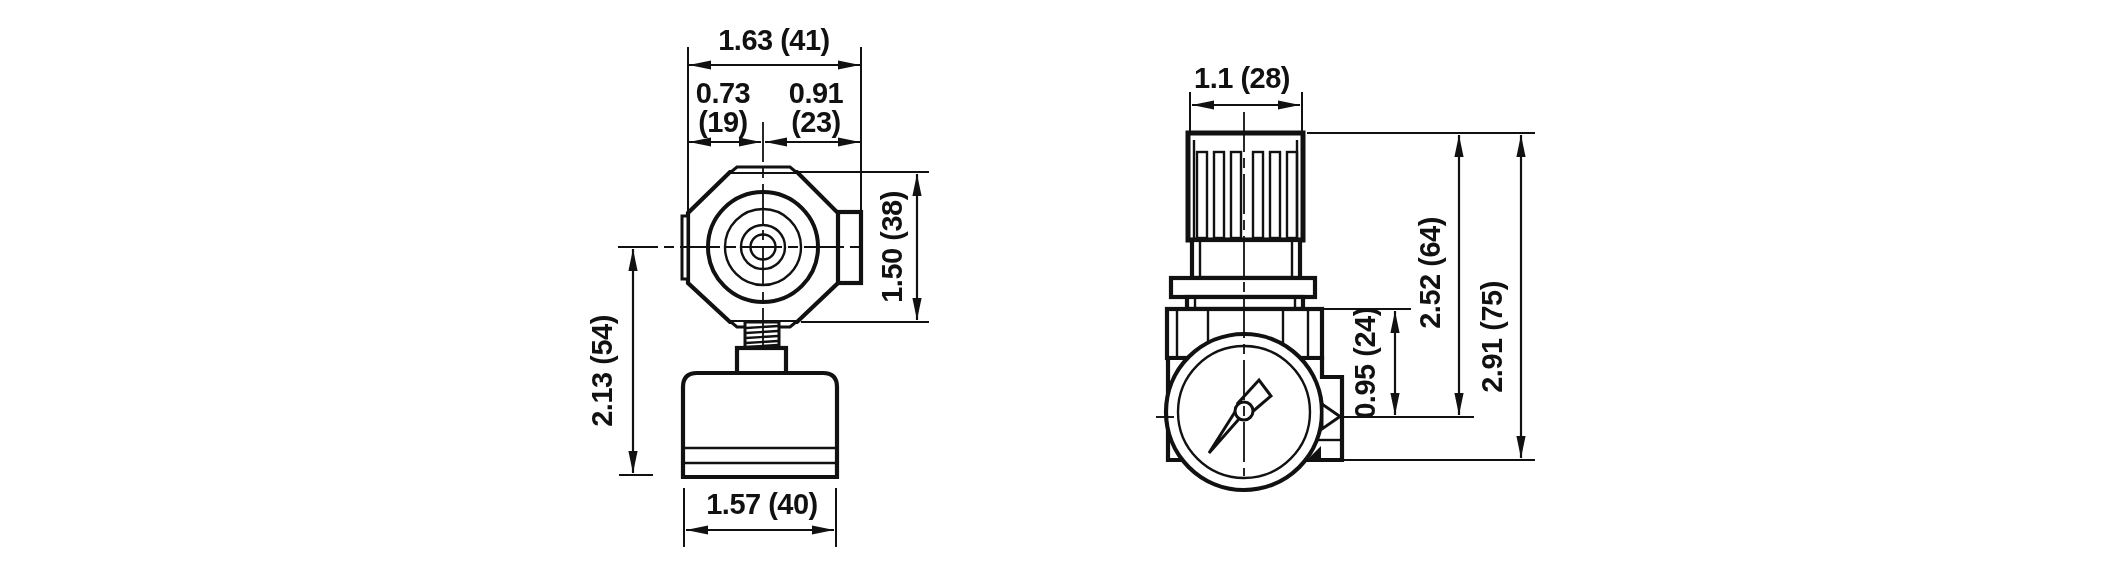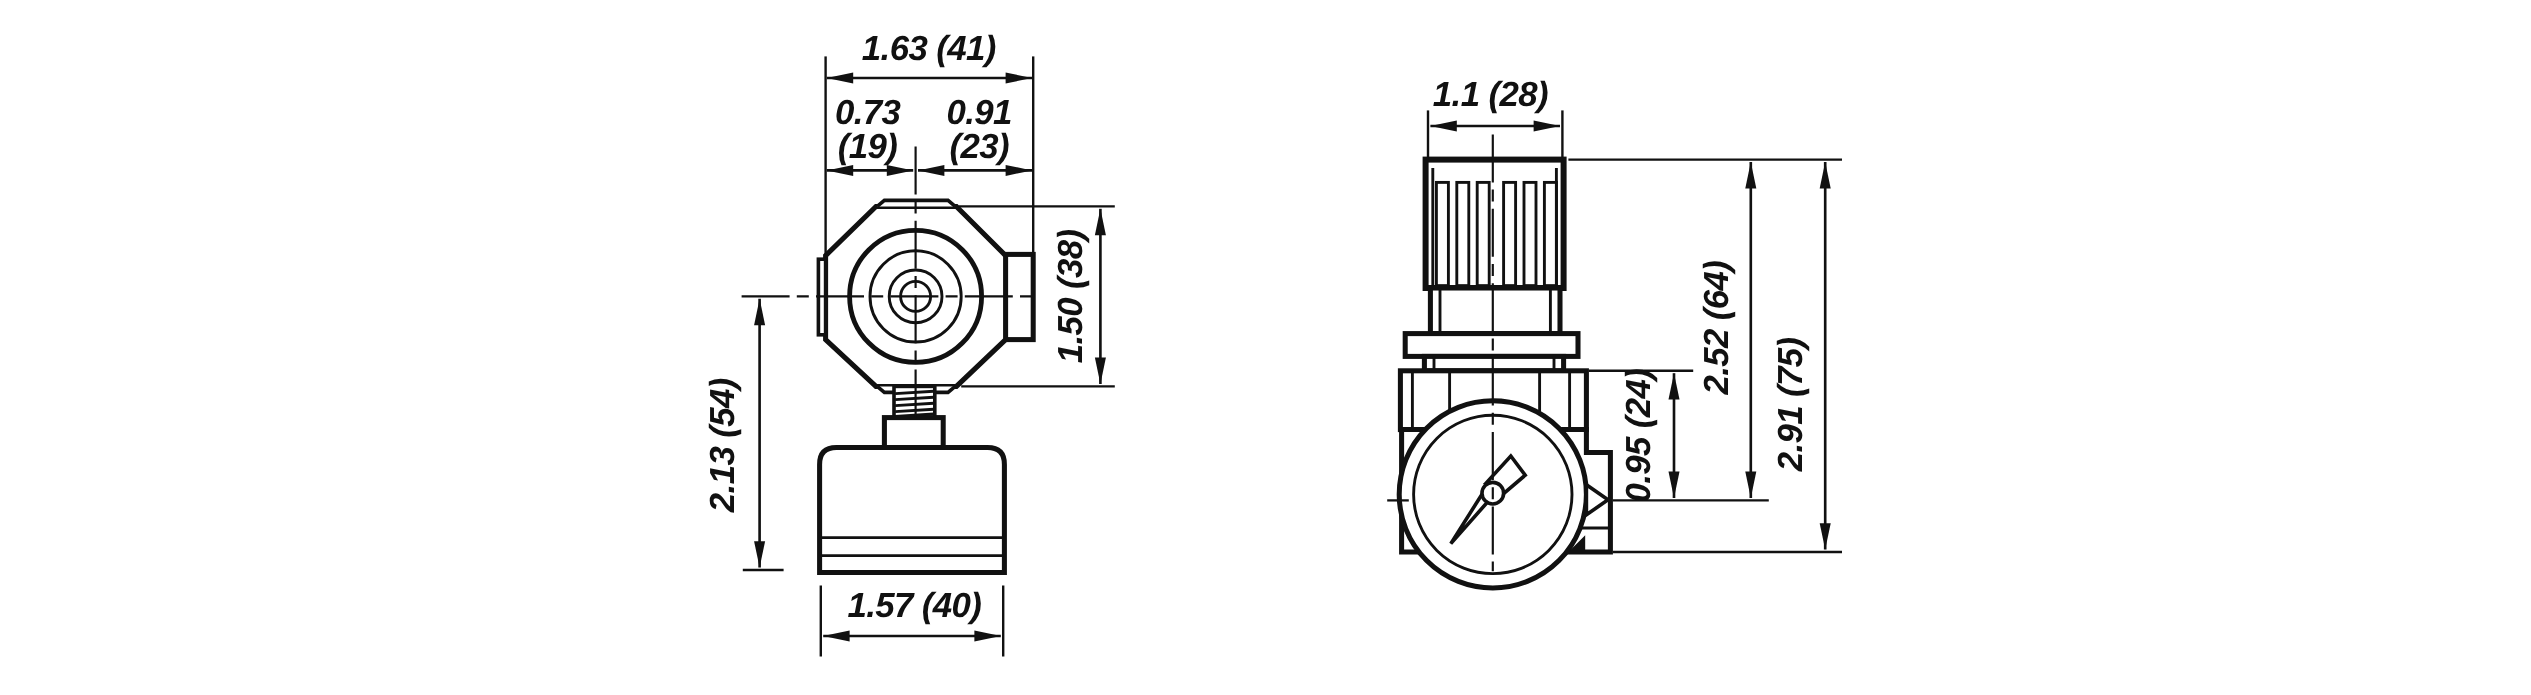--- a/index.html
+++ b/index.html
@@ -8,21 +8,20 @@
     width: 2109px;
     height: 579px;
     background: #ffffff;
     overflow: hidden;
   }
   .canvas-wrap {
     position: relative;
     width: 1697px;
     height: 579px;
     background: #ffffff;
-    font-style: italic;
   }
   svg { position: absolute; inset: 0; display: block; }
 
   
   .outline-xl { fill: #ffffff; stroke: #111111; stroke-width: 5;   stroke-linejoin: miter; }
   .outline    { fill: #ffffff; stroke: #111111; stroke-width: 4.2; stroke-linejoin: miter; }
   .outline-md { fill: #ffffff; stroke: #111111; stroke-width: 3;   stroke-linejoin: miter; }
   .ring       { fill: none;    stroke: #111111; stroke-width: 4; }
   .detail     { fill: none;    stroke: #111111; stroke-width: 2.4; }
   .thin       { fill: none;    stroke: #111111; stroke-width: 1.9; }

